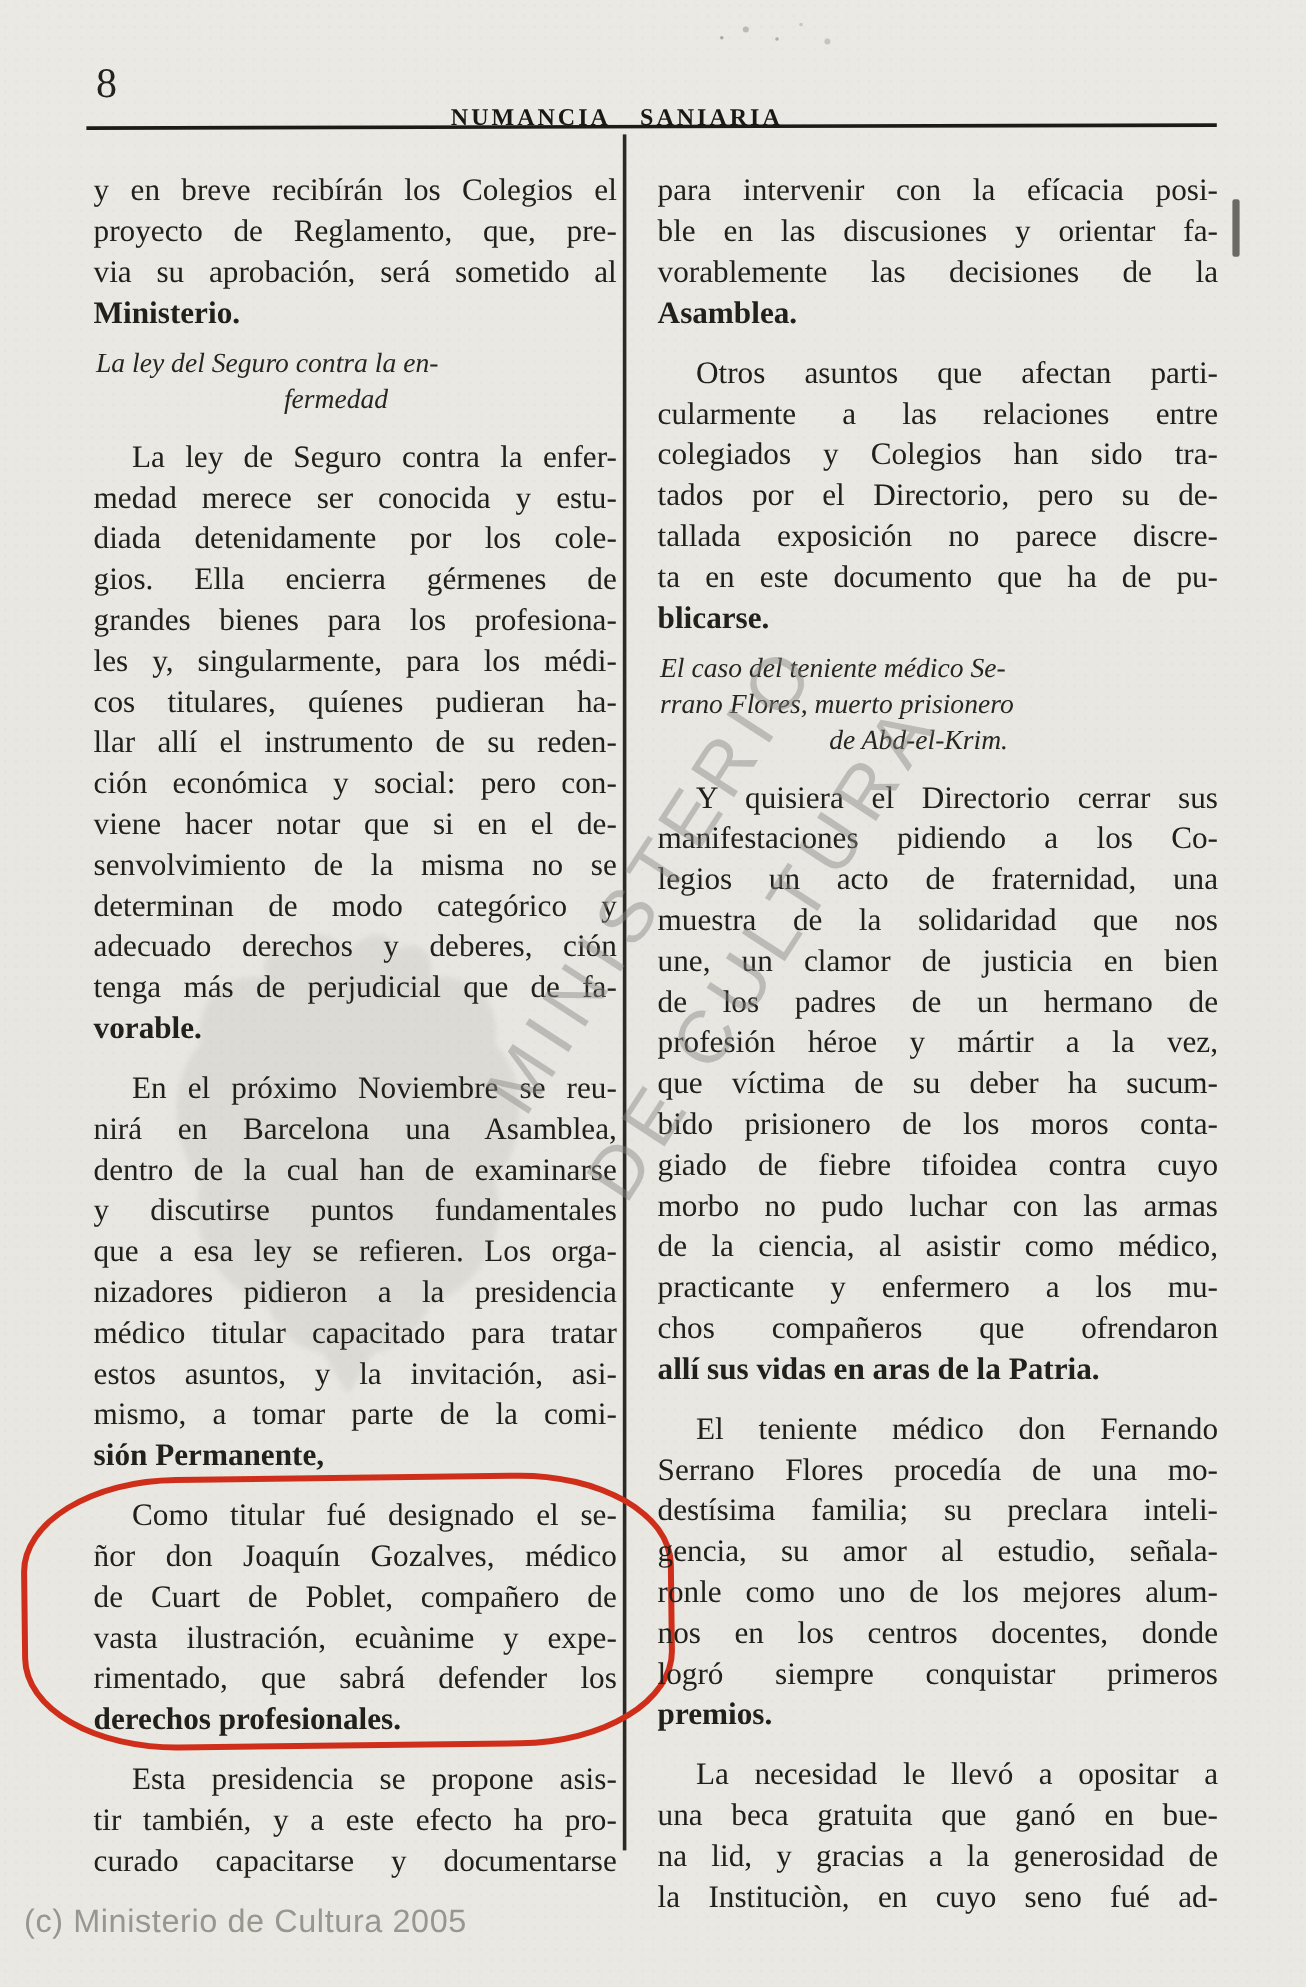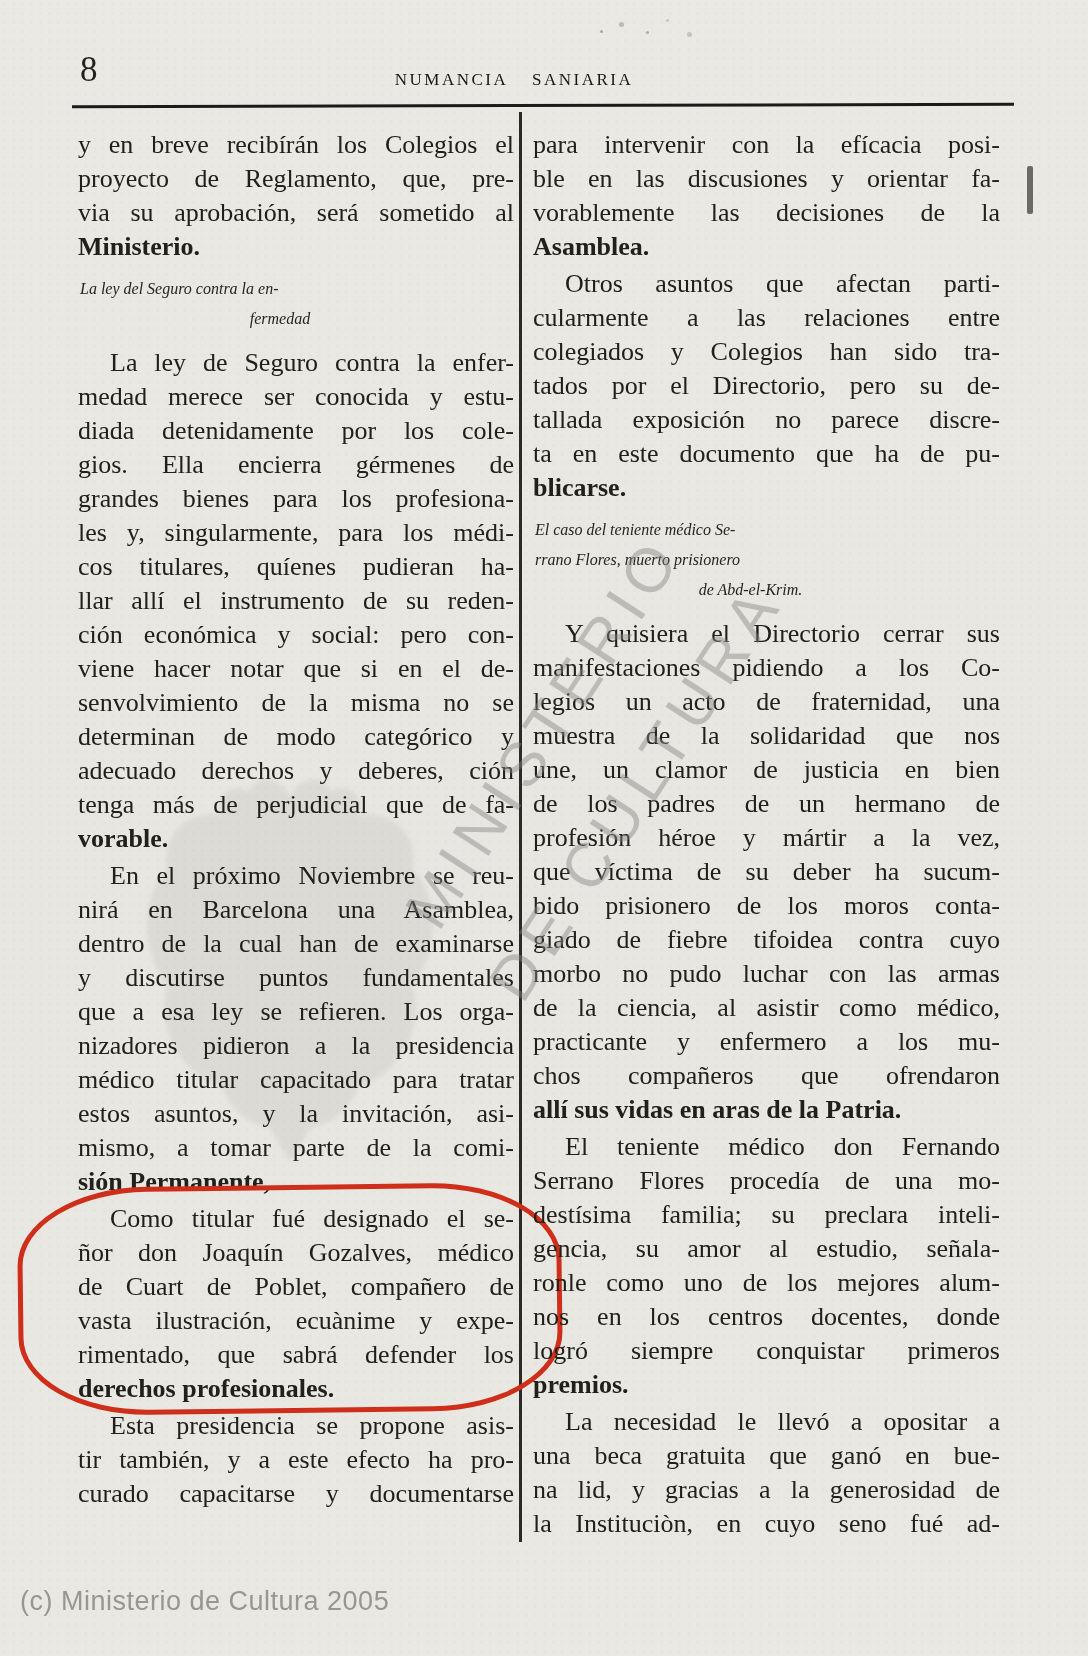--- a/index.html
+++ b/index.html
@@ -8,33 +8,33 @@
     background:#e9e7e1;
     background-image:
       radial-gradient(rgba(60,55,45,.025) 1px, transparent 1.6px),
       linear-gradient(180deg, #ebe9e4 0%, #e8e6e0 55%, #eae8e2 100%);
     background-size:9px 9px, 100% 100%;
     font-family:"Liberation Serif","DejaVu Serif",serif;
     color:#21201b;
   }
   .pagenum{position:absolute;left:80px;top:50px;font-size:35px;color:#23221d;}
   .masthead{
-    position:absolute;left:0;right:60px;top:70px;text-align:center;
-    font-size:17px;font-weight:normal;letter-spacing:2.5px;word-spacing:18px;color:#191813;
+    position:absolute;left:0;right:60px;top:87px;text-align:center;
+    font-size:20px;font-weight:bold;letter-spacing:2.5px;word-spacing:18px;color:#191813;
   }
   .header-rule{position:absolute;left:72px;top:104px;width:942px;height:3px;background:#1c1b18;transform:rotate(-.15deg);}
   .divider{position:absolute;left:519px;top:112px;width:3px;height:1430px;background:#2b2a26;}
   .col{position:absolute;top:126px;font-size:26px;line-height:34px;z-index:2;}
   #col-left{left:78px;width:436px;}
-  #col-right{left:533px;width:467px;}
-  .para{margin:2px 0 3px 0;}
+  #col-right{left:548px;width:467px;}
+  .para{margin:16px 0 3px 0;}
   .tline{text-align:justify;text-align-last:justify;}
   .tline.endl{text-align-last:left;font-weight:bold;}
   .tline.ind{text-indent:32px;}
-  .heading{font-style:italic;font-size:16px;line-height:30px;margin:10px 0 12px 2px;padding-right:34px;color:#26251f;}
+  .heading{font-style:italic;font-size:23px;line-height:30px;margin:10px 0 12px 2px;padding-right:34px;color:#26251f;}
   .hline{text-align:left;}
   .hline.center{text-align:center;}
   .circle-wrap{position:relative;}
   .annotation-circle{
     position:absolute;left:-60px;right:-48px;top:-17px;bottom:-7px;
     border:5px solid #cf2f1a;border-radius:130px/78px;
     transform:rotate(-.7deg);pointer-events:none;z-index:6;
   }
   .watermark{
     position:absolute;left:310px;top:652px;width:560px;text-align:center;

